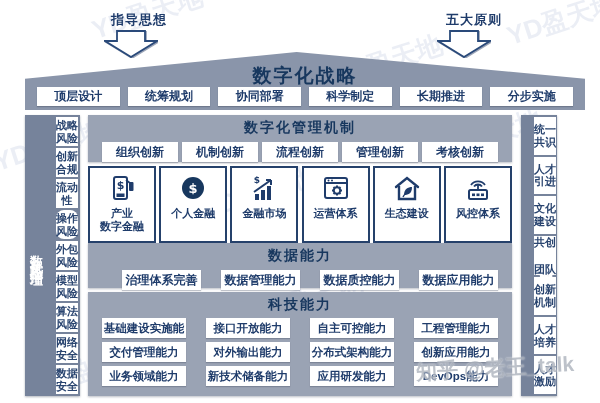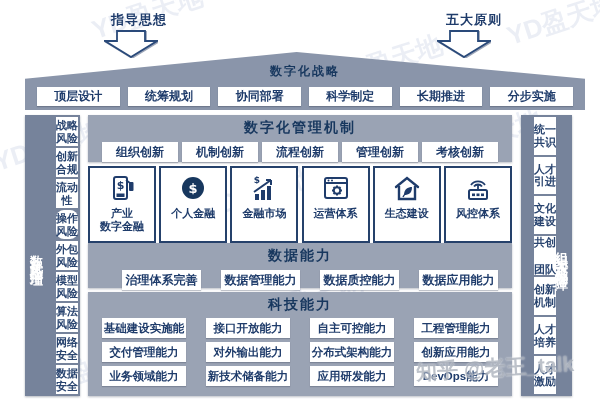--- a/index.html
+++ b/index.html
@@ -11,29 +11,29 @@
   .callout.left{left:111px;top:11px;}
   .callout.right{left:446px;top:11px;}
   .block-arrow{position:absolute;width:54px;height:28px;}
   .block-arrow.left{left:104px;top:30px;}
   .block-arrow.right{left:437px;top:30px;}
 
   
   .roof{position:absolute;left:25px;top:52px;width:560px;height:58px;background:#8a95aa;
         clip-path:polygon(0 46%,48.5% 0,100% 46%,100% 100%,0 100%);}
   .roof-title{position:absolute;left:0;right:0;top:11px;text-align:center;
-              font-size:12px;font-weight:bold;color:#17375e;letter-spacing:2px;}
+              font-size:19px;font-weight:bold;color:#17375e;letter-spacing:2px;}
   .roof-items{position:absolute;left:12px;right:12px;bottom:4px;display:flex;gap:8px;justify-content:space-between;}
   .roof-item{flex:1;background:#ffffff;color:#1f3c6b;font-size:12px;font-weight:bold;
              height:19px;line-height:19px;text-align:center;box-shadow:0 1px 1px rgba(60,70,90,.35);}
 
   
   .sidebar{position:absolute;top:115px;height:281px;background:#76839b;box-shadow:0 1px 2px rgba(60,70,90,.4);}
   .sidebar.l{left:25px;width:55px;}
-  .sidebar.r{left:521px;width:51px;}
+  .sidebar.r{left:521px;width:36px;}
   .v-title{position:absolute;top:0;bottom:0;width:20px;display:flex;align-items:center;justify-content:center;
            writing-mode:vertical-rl;text-orientation:upright;color:#ffffff;font-size:13px;font-weight:bold;
            letter-spacing:3px;}
   .sidebar.l .v-title{left:1px;}
   .sidebar.r .v-title{right:1px;}
   .side-items{position:absolute;top:2px;bottom:2px;width:33px;display:flex;flex-direction:column;gap:2px;align-items:flex-end;}
   .sidebar.l .side-items{right:2px;}
   .sidebar.r .side-items{left:2px;}
   .side-item{flex:1;background:#ffffff;color:#2a4570;font-size:11px;font-weight:bold;line-height:1.15;
              display:flex;align-items:center;justify-content:center;text-align:center;}

